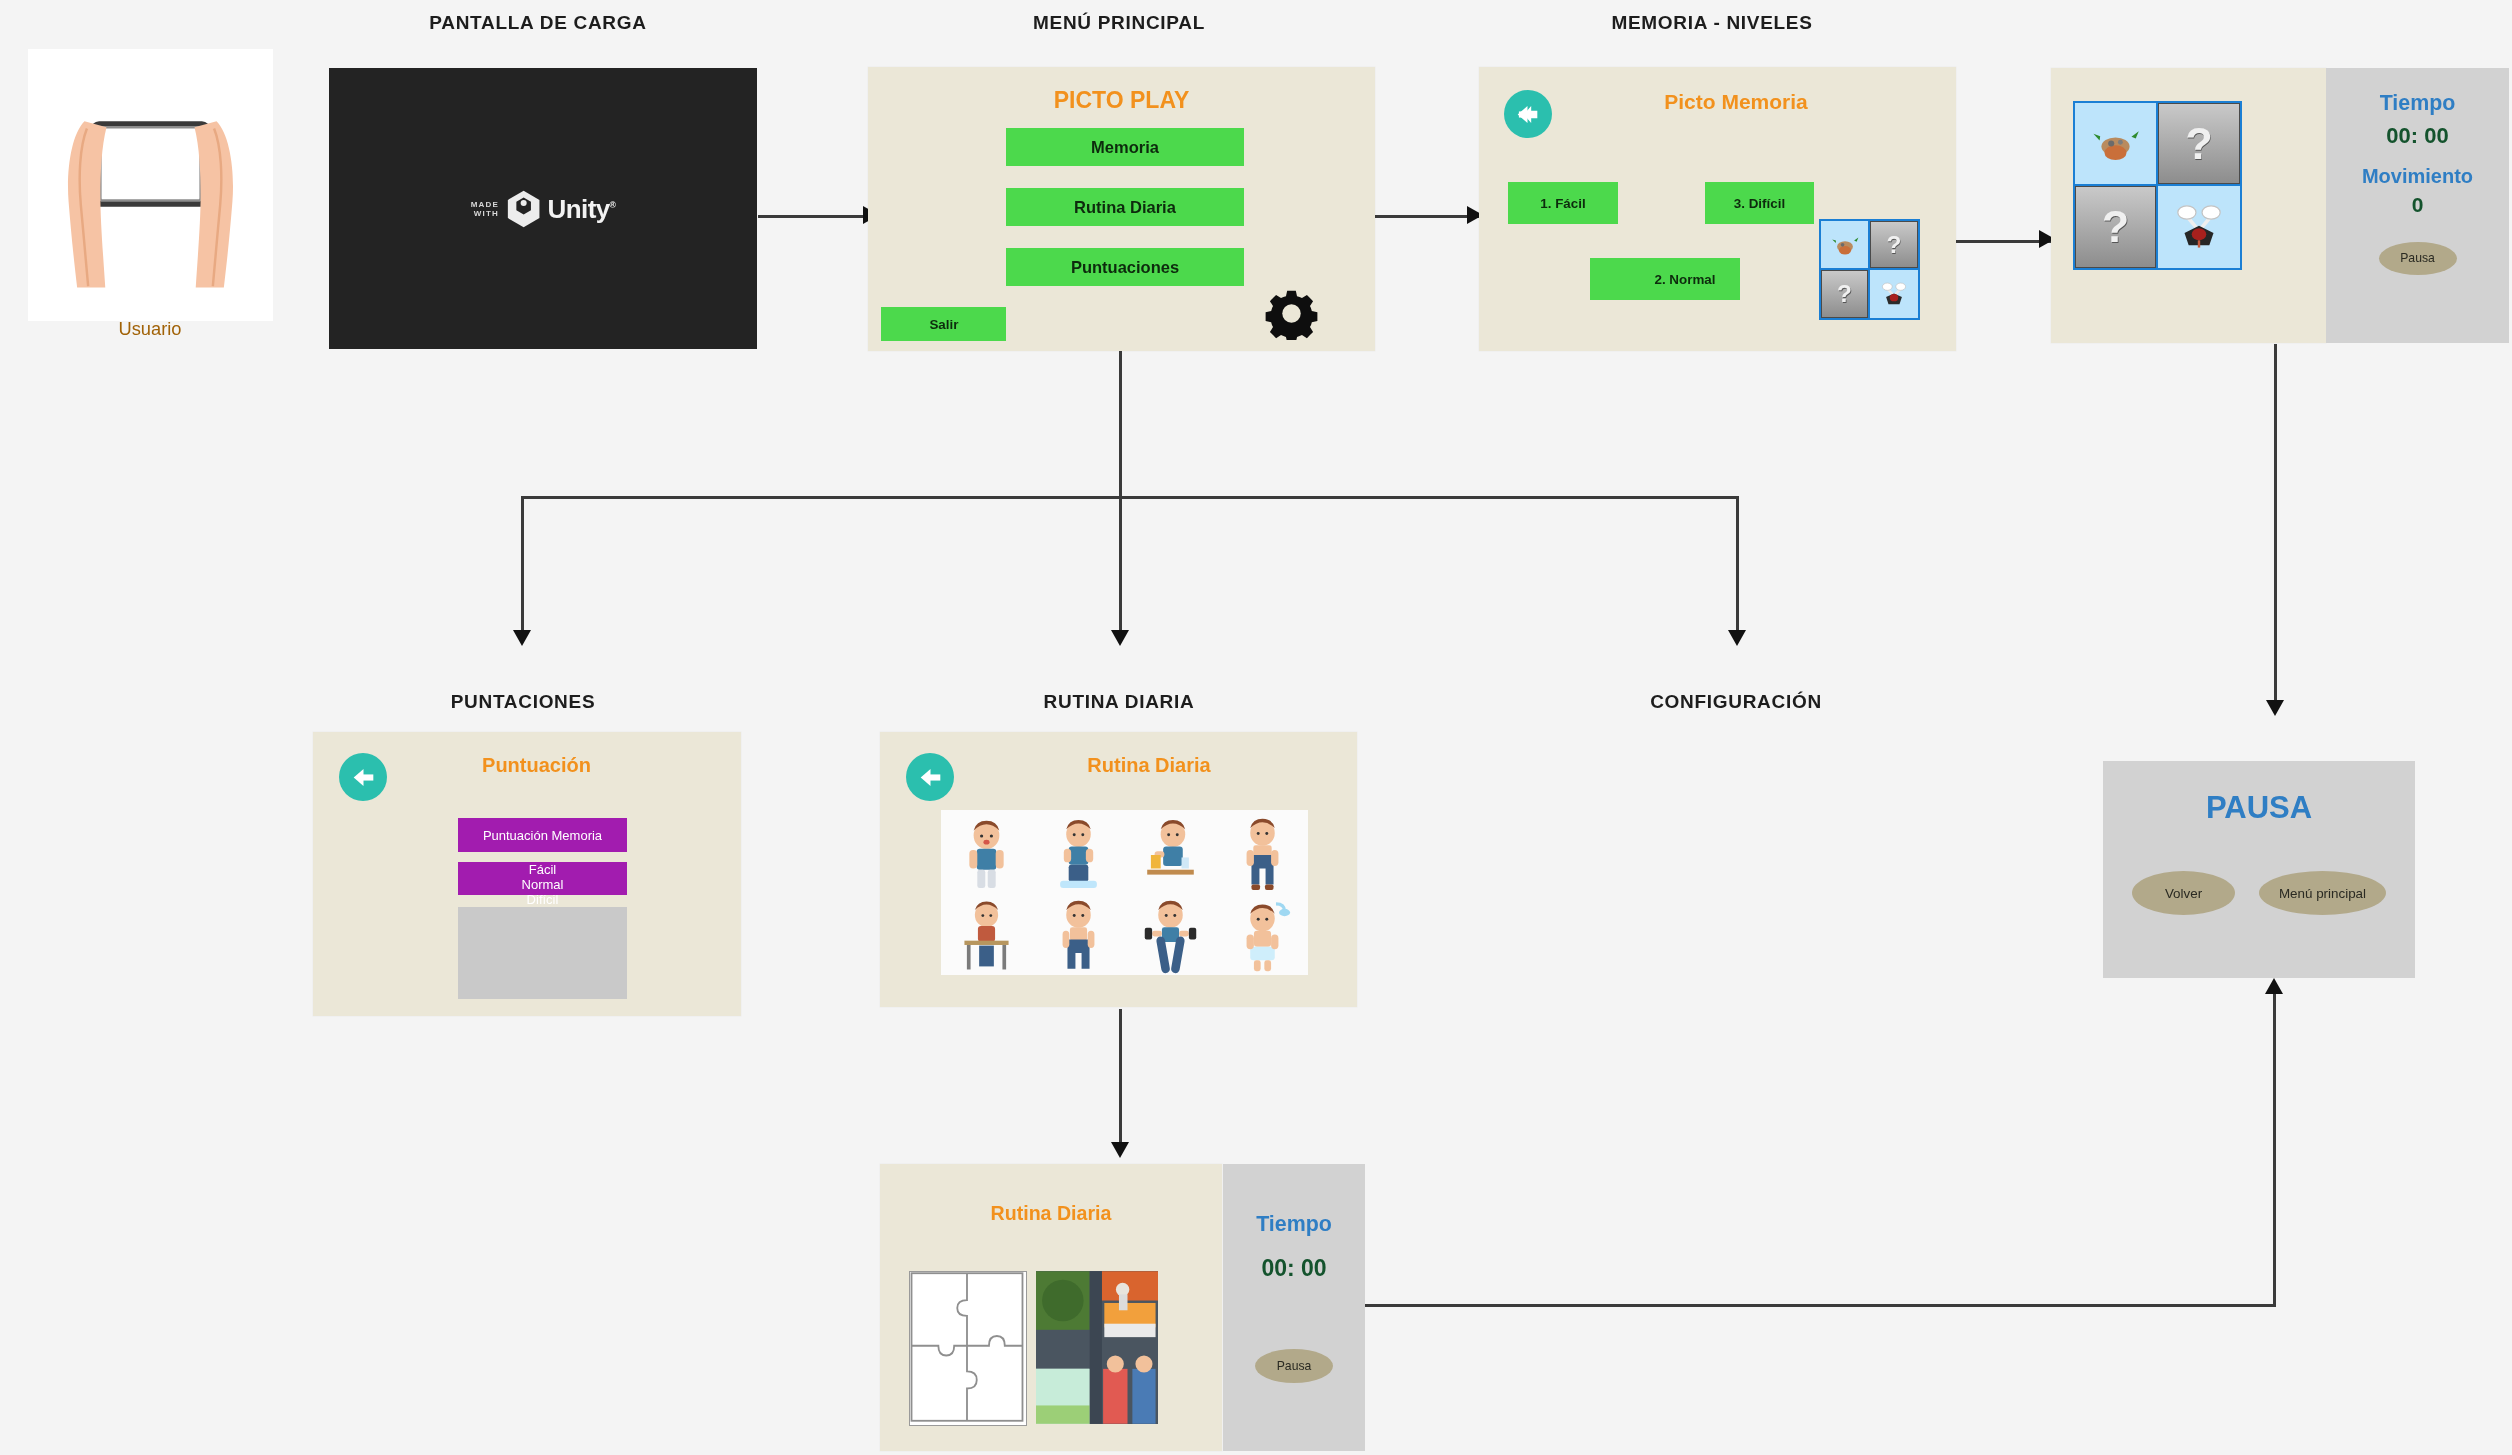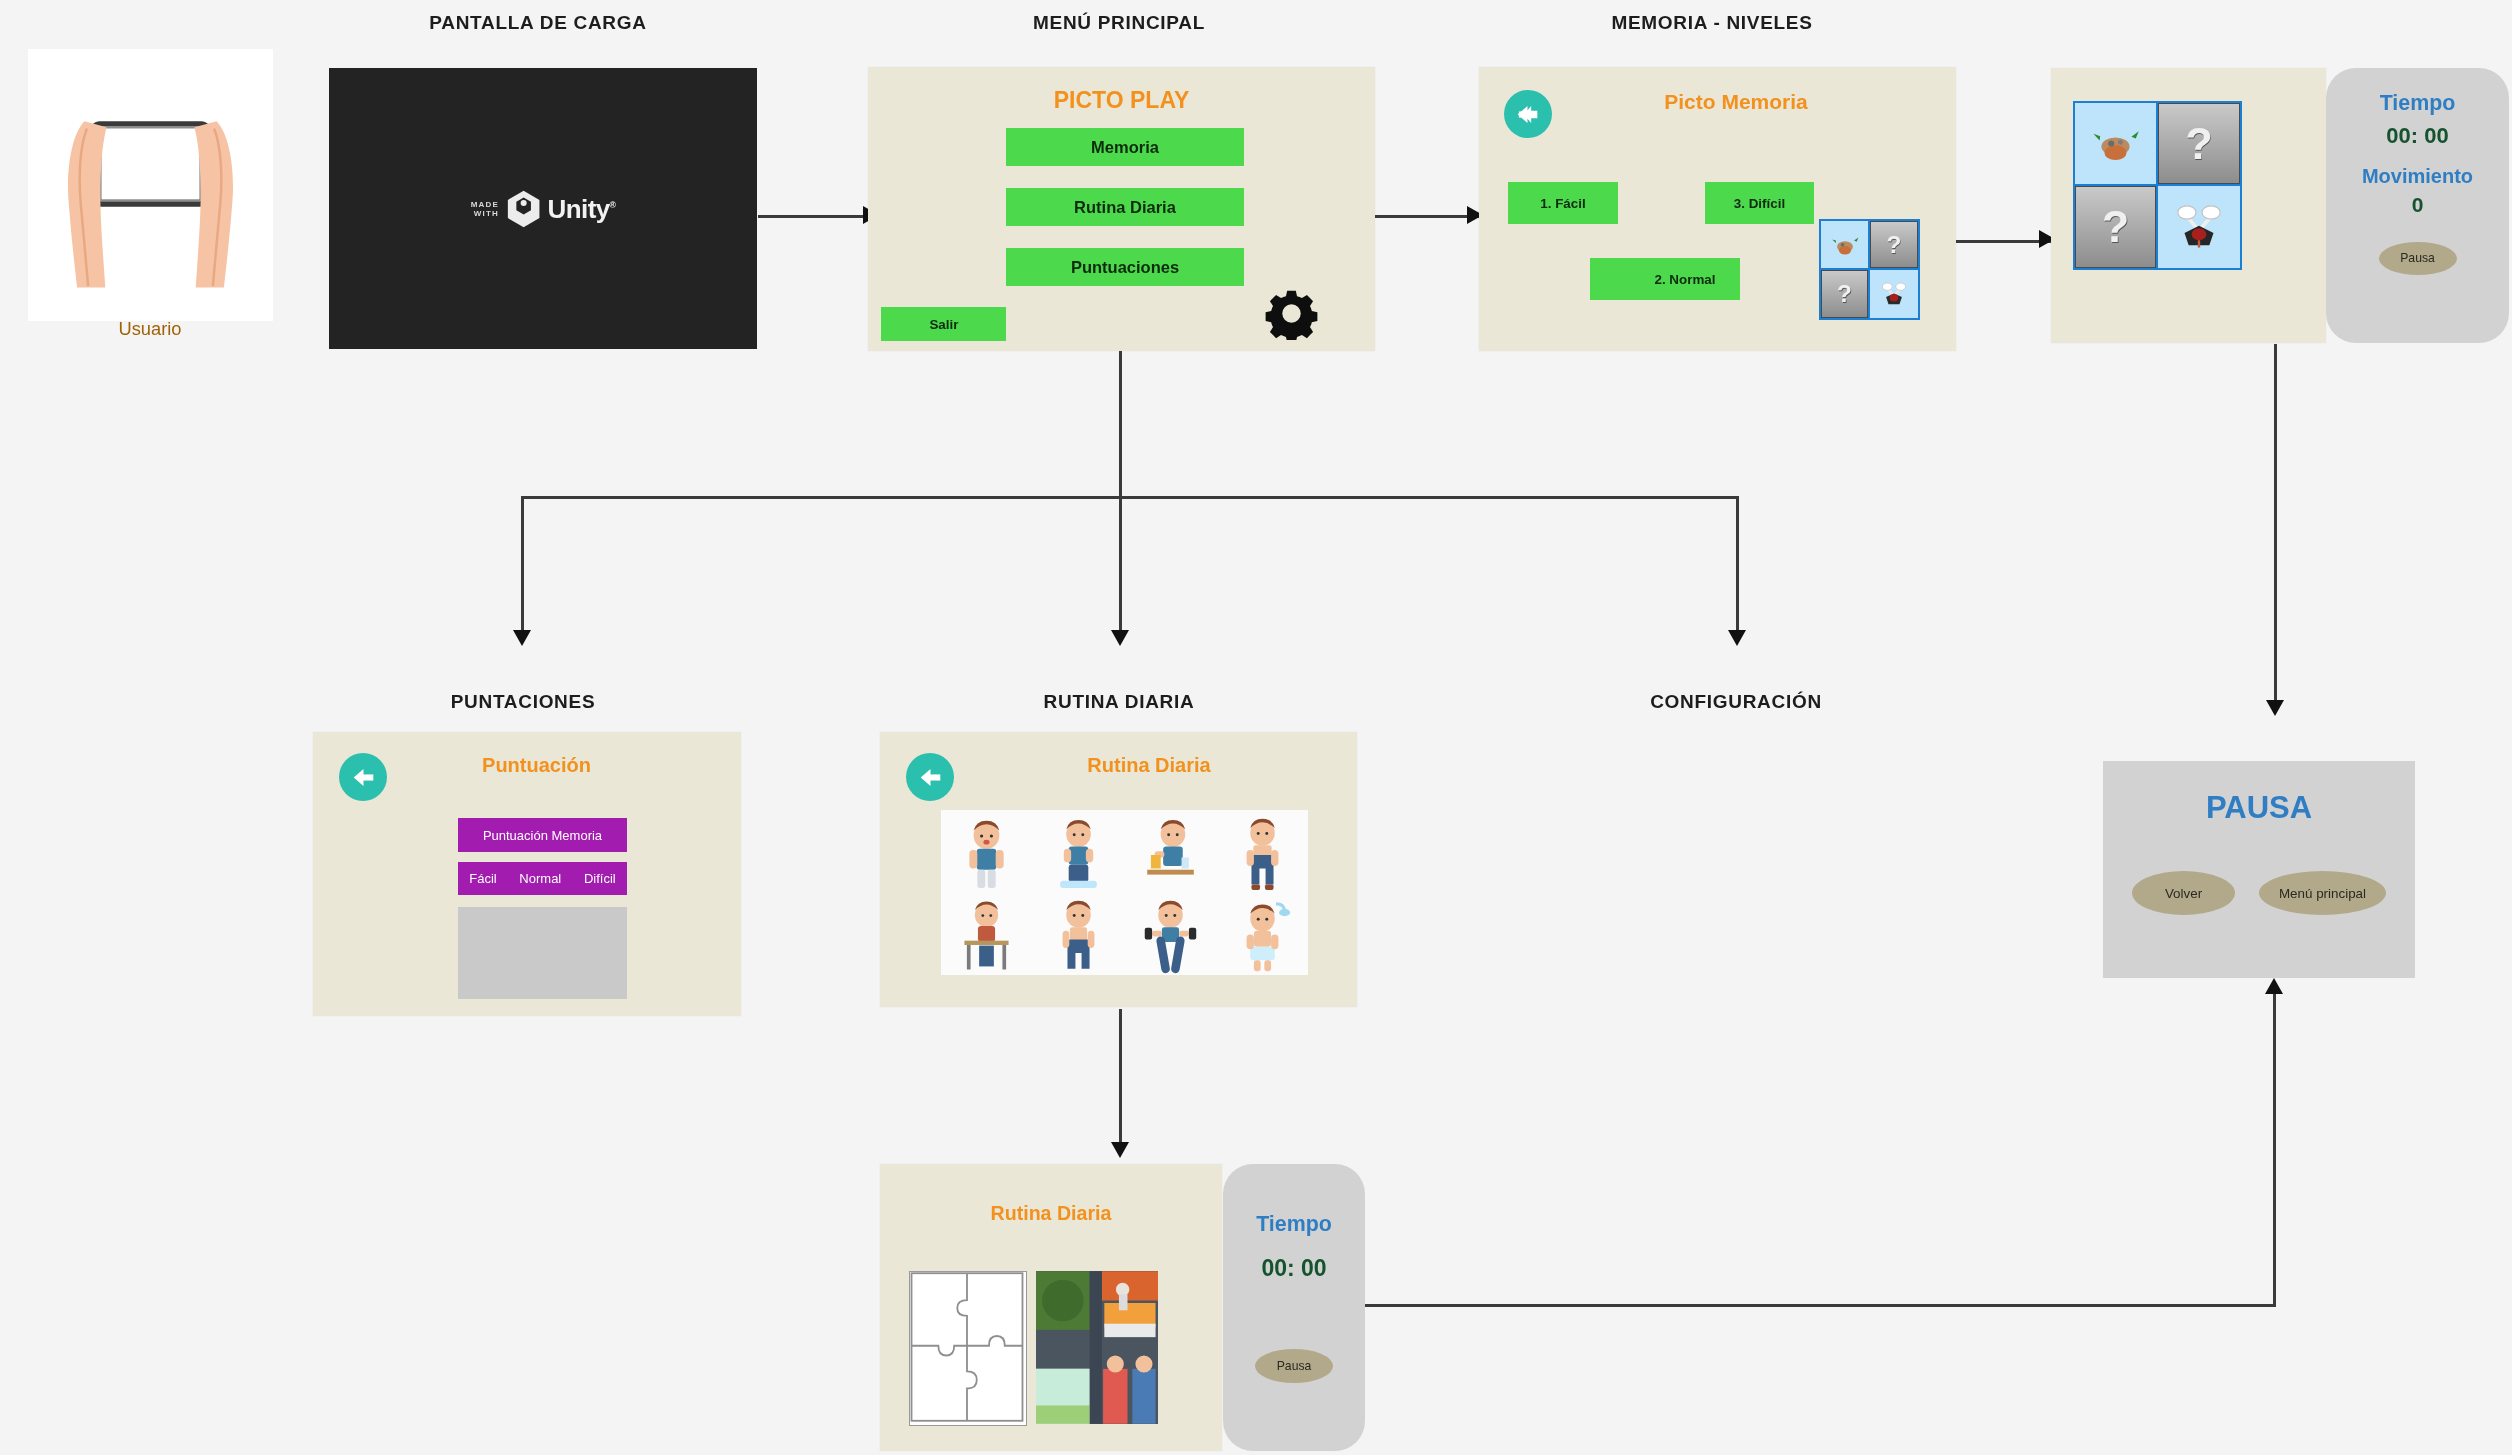--- a/index.html
+++ b/index.html
@@ -56,35 +56,35 @@
   }
 
   
   .card-grid{display:grid;gap:1.8px;background:#1b7fd4;padding:1.8px;}
   .mcard{display:flex;align-items:center;justify-content:center;position:relative;}
   .mcard.front{background:#bde4fb;}
   .mcard.back{background:linear-gradient(#c9c9c9,#8d8d8d);border:1.2px solid #4a4a4a;}
   .qmark{color:#f0f0f0;font-weight:700;text-shadow:0.6px 0.6px 0.6px #555;}
 
   
-  .hud{background:#d2d2d2;display:flex;flex-direction:column;align-items:center;border-radius:30px;}
+  .hud{background:#d2d2d2;display:flex;flex-direction:column;align-items:center;}
   .hud-label{color:#2f7ec4;font-weight:700;white-space:nowrap;}
   .hud-value{color:#14532d;font-weight:700;white-space:nowrap;}
   .pill{
     background:#b2a98a;border-radius:50%;
     display:flex;align-items:center;justify-content:center;
     color:#2a2a22;white-space:nowrap;
   }
 
   
   .blackbar{
     background:#a21caf;color:#fff;display:flex;align-items:center;
     justify-content:center;white-space:nowrap;font-weight:400;
   }
-  .blackbar.cols{justify-content:space-around;}
+  .blackbar.cols{justify-content:space-around;flex-direction:column;}
   .greybox{background:#c9c9c9;}
 
   
   .slider-frame{background:#fff;display:flex;align-items:center;padding:0 3.7px;}
   .slider-track{
     flex:1;height:24.5px;border-radius:12.2px;border:1.2px solid #777;
     background:#fff;position:relative;
   }
   .slider-fill{
     position:absolute;left:0;top:0;bottom:0;border-radius:12.2px;background:#323232;

